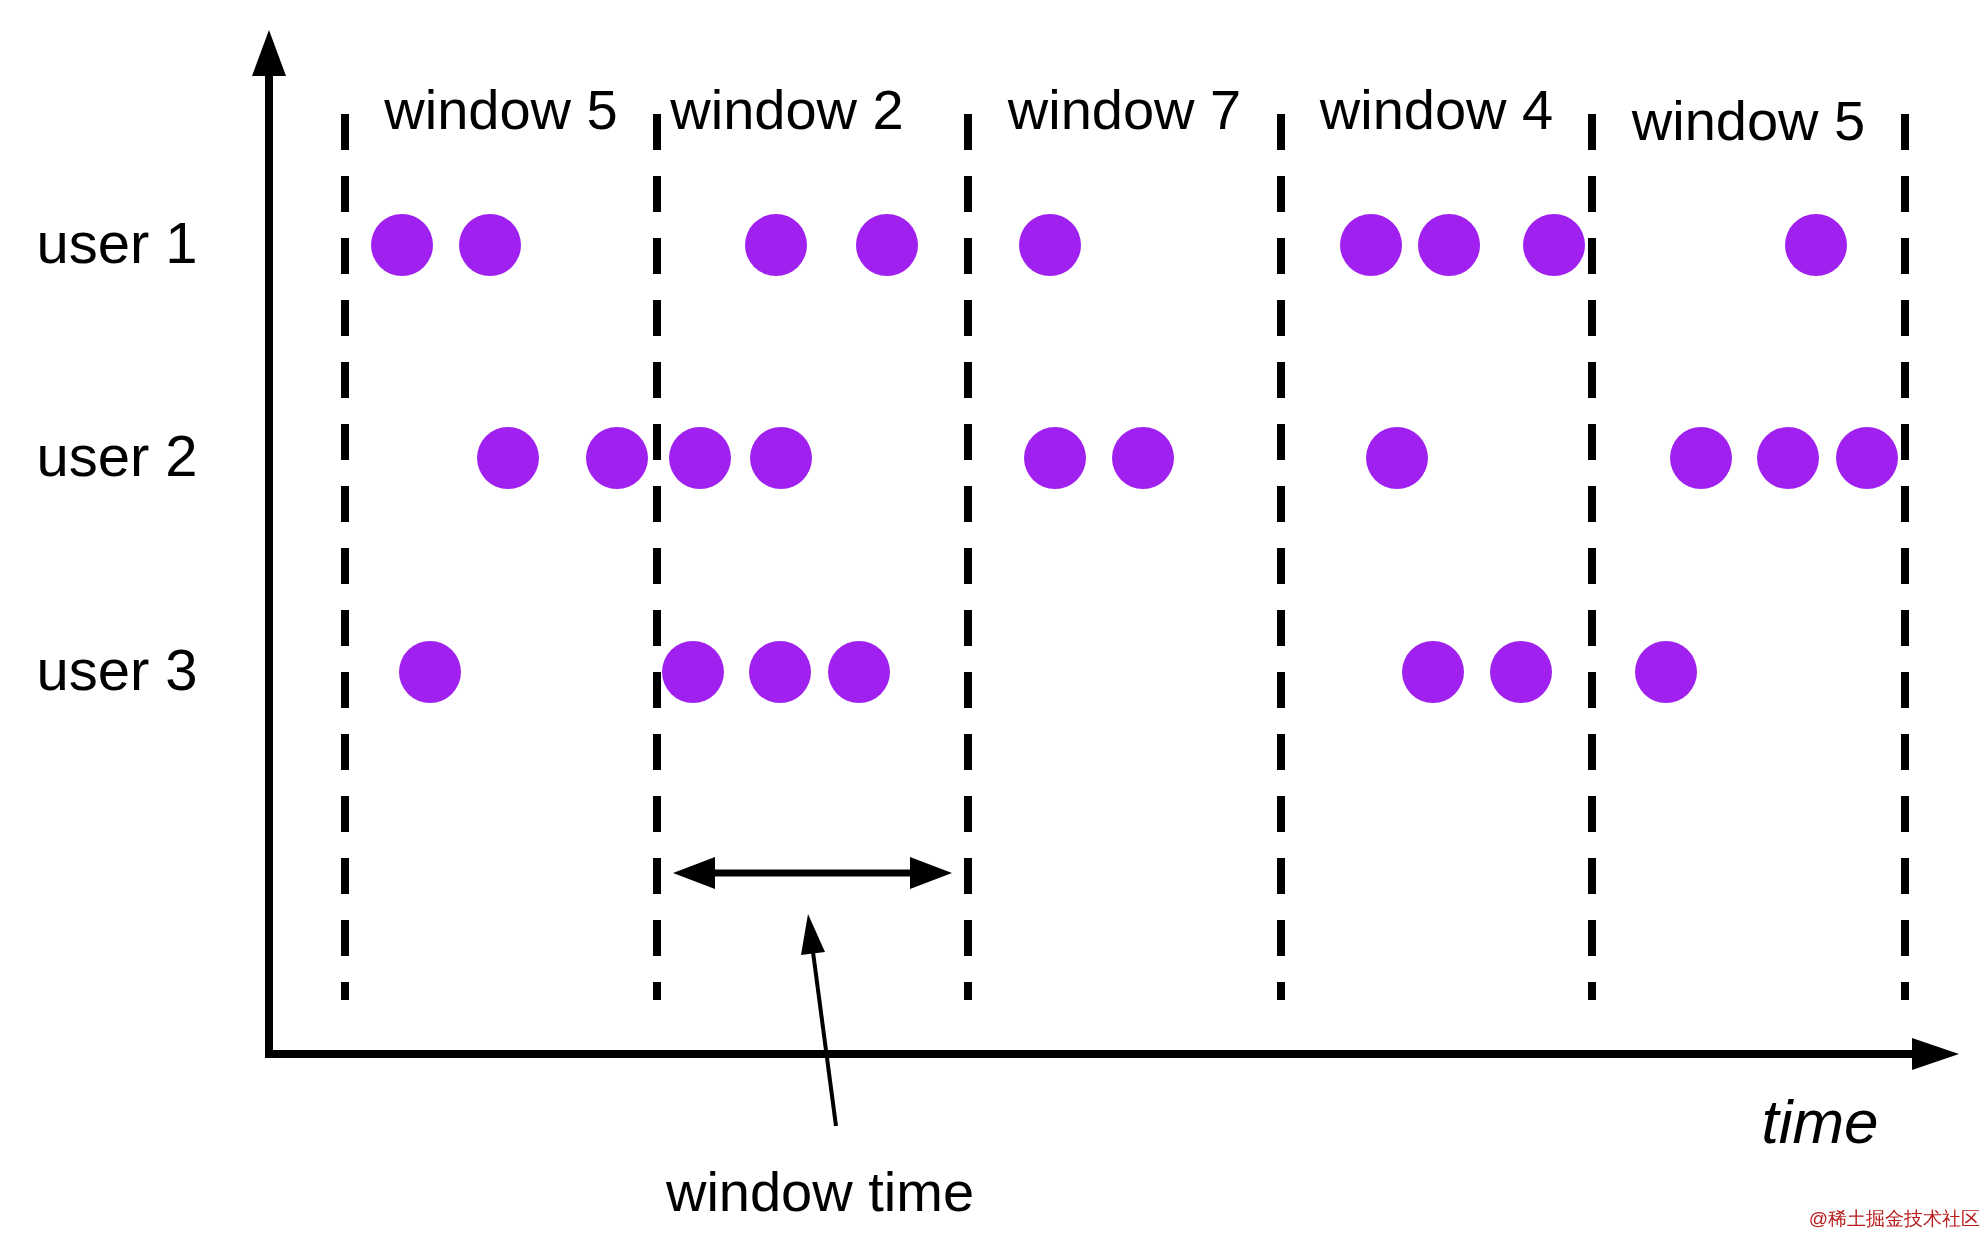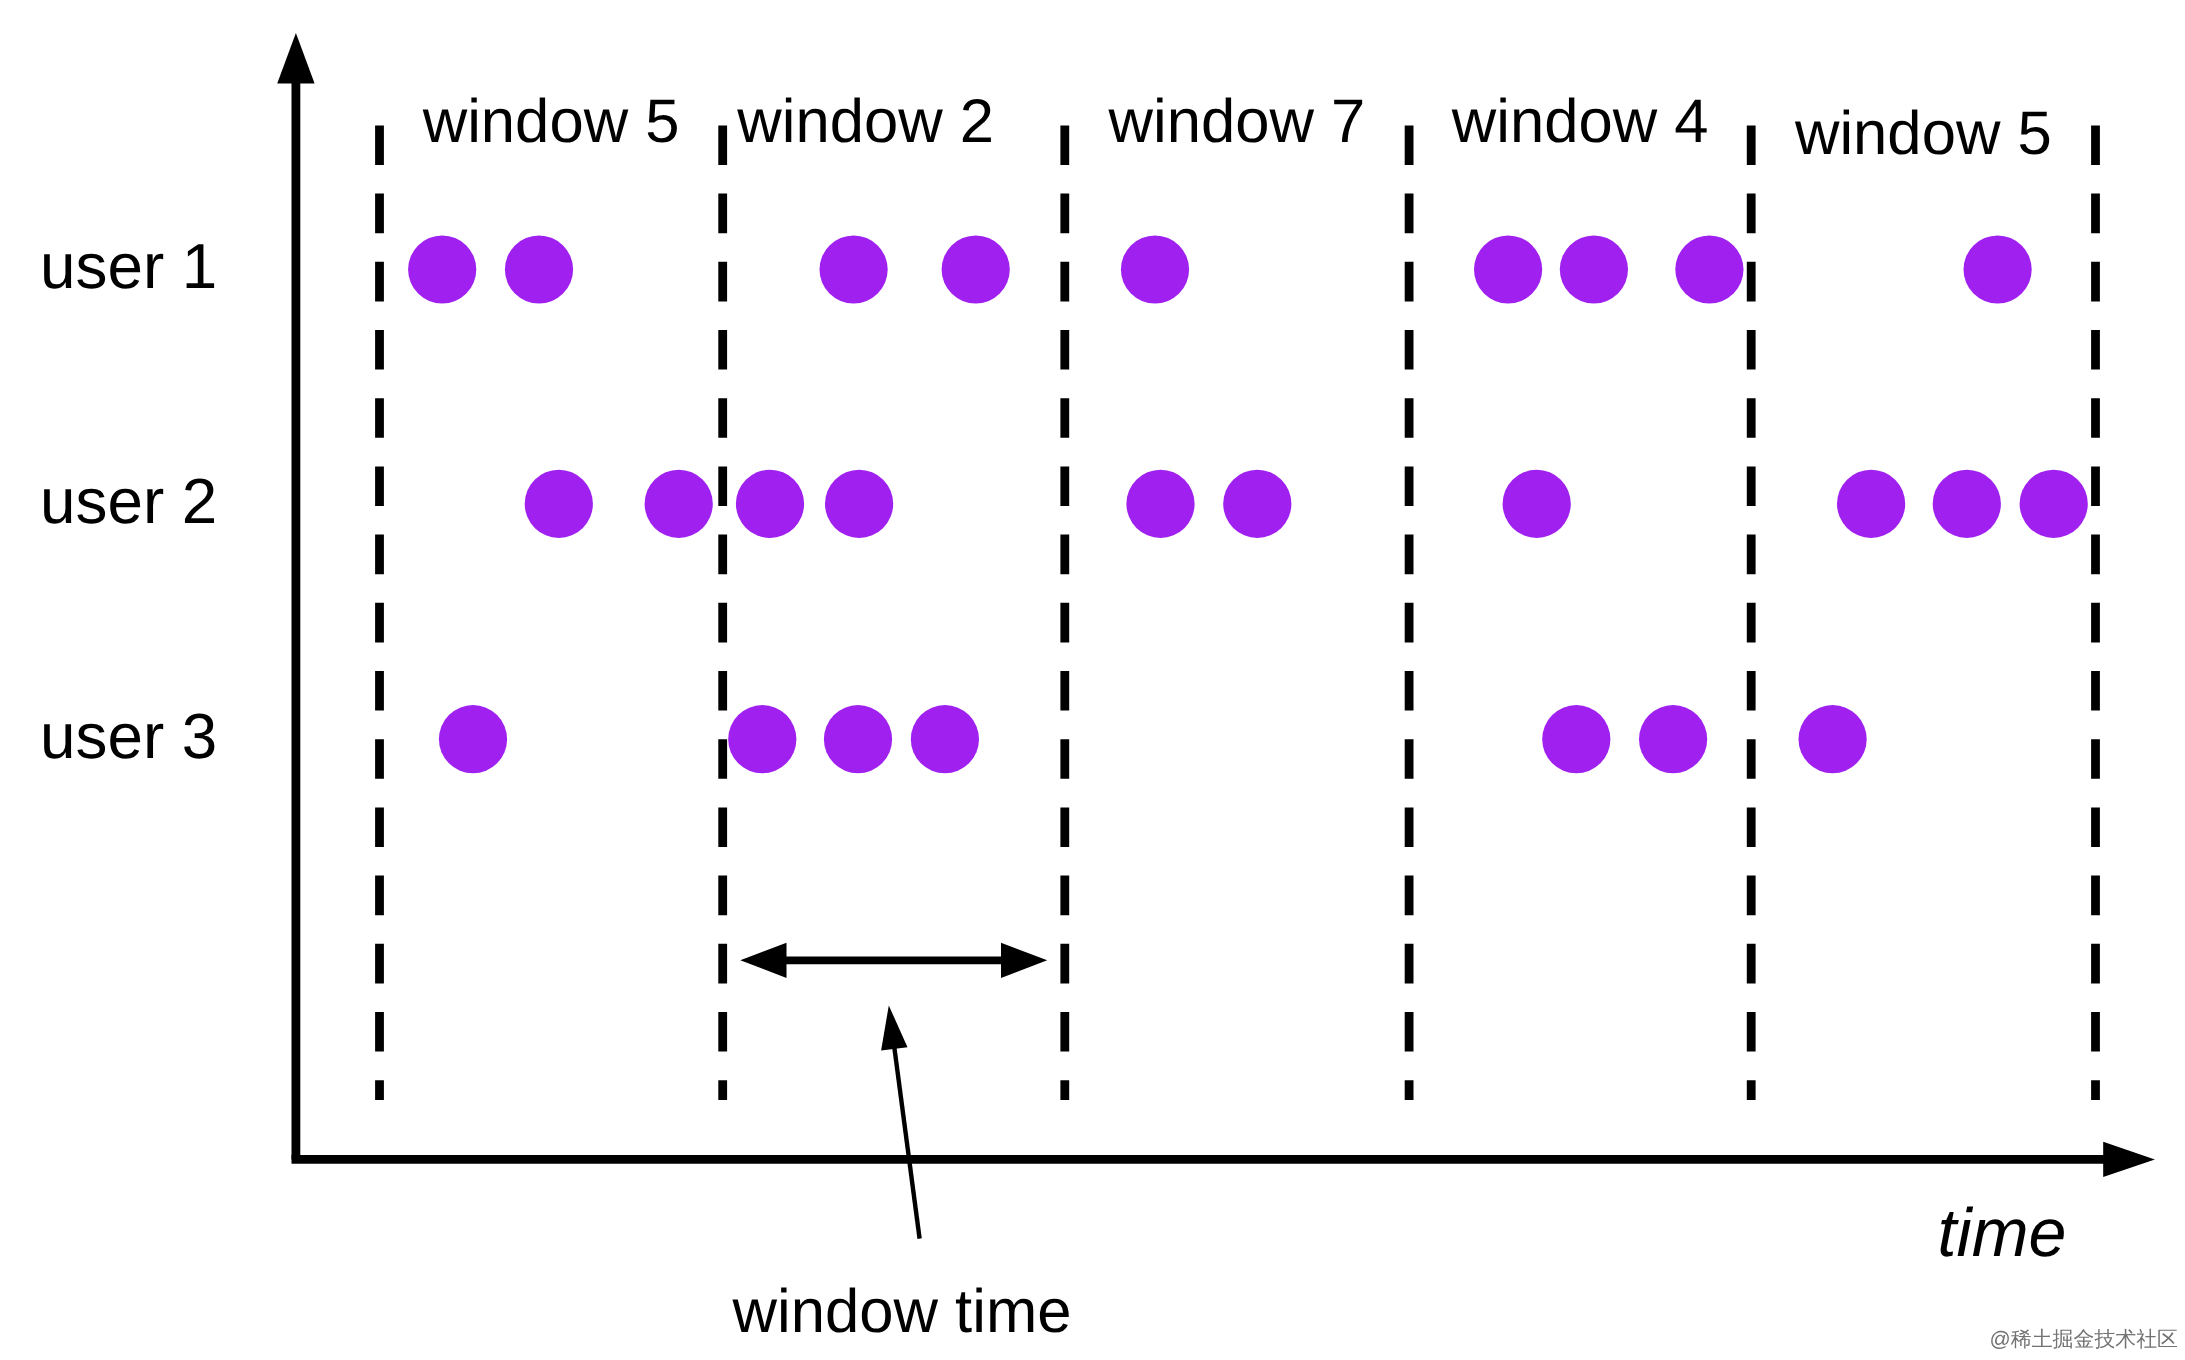--- a/index.html
+++ b/index.html
@@ -21,21 +21,21 @@
   }
   .win-lbl  { font-size: 56px; }
   .user-lbl { font-size: 58px; }
   #time-label        { font-size: 62px; }
   #window-size-label { font-size: 56px; }
   #watermark {
     position: absolute;
     right: 6px;
     bottom: 8px;
     font-size: 19px;
-    color: #737373;
+    color: #b91c1c;
     line-height: 1;
   }
 </style>
 </head>
 <body>
 
 <div id="canvas">
   <svg id="diagram-svg" viewBox="0 0 1986 1236">
       <line x1="345" y1="114" x2="345" y2="1000" stroke="#000000" stroke-width="8" stroke-dasharray="36 26"></line>
       <line x1="657" y1="114" x2="657" y2="1000" stroke="#000000" stroke-width="8" stroke-dasharray="36 26"></line>

